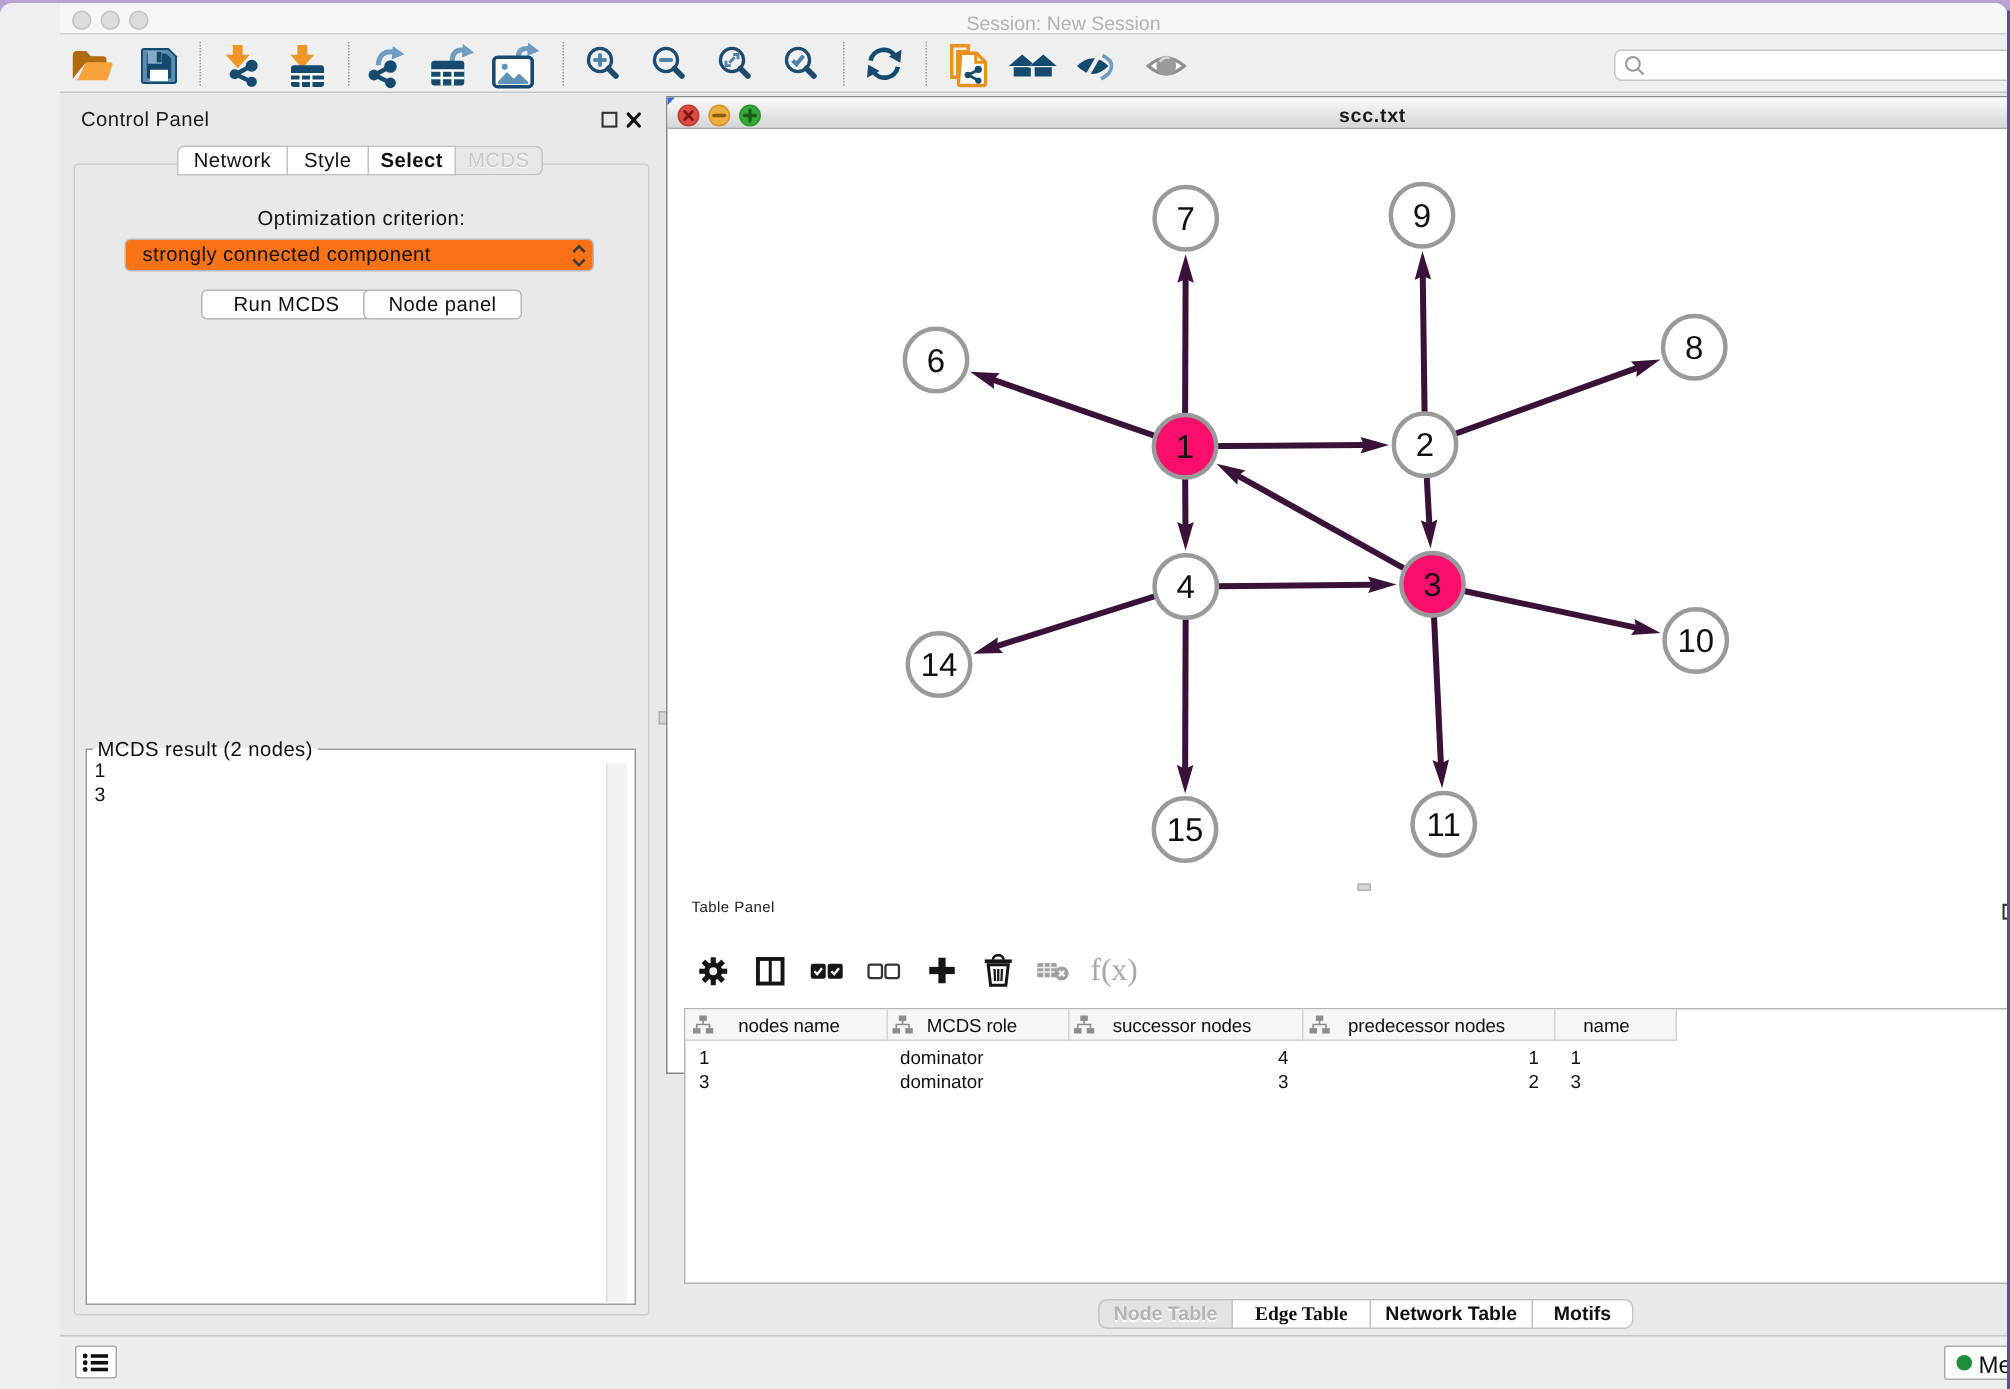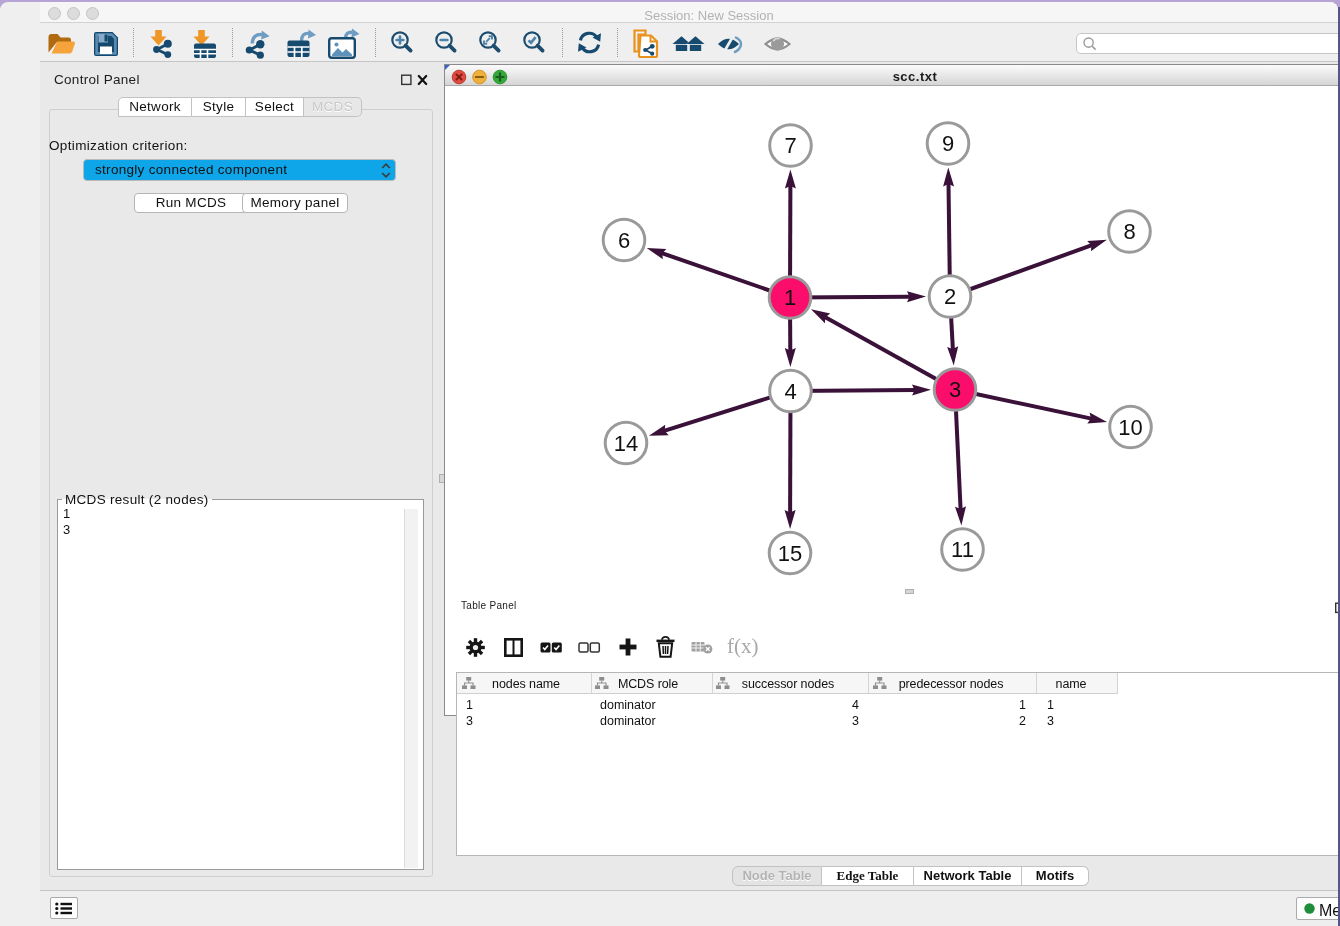--- a/index.html
+++ b/index.html
@@ -18,22 +18,22 @@
 #toolbar { left:0; top:22px; width:1338px; height:40px; background:#efefef; border-top:1px solid #d2d2d2; border-bottom:1px solid #c6c6c6; }
 .sep { top:28px; width:1px; height:29px; border-left:1px dotted #999; position:absolute; }
 #search { left:1036px; top:33px; width:294px; height:21px; background:#fff; border:1px solid #c6c6c6; border-radius:5px; }
 
 #mainbg { left:0; top:62px; width:1338px; height:828px; background:#e9e9e9; }
 
 #cpHead { left:14px; top:72px; font-size:13.5px; letter-spacing:0.3px; color:#1c1c1c; }
 .tab { position:absolute; z-index:3; top:97px; height:20px; background:#fff; border:1px solid #c2c2c2; font-size:13.5px; letter-spacing:0.3px; color:#111; text-align:center; line-height:18px; }
 .tabsel { background:#e7e7e7; color:#c8c8c8; text-shadow:0 1px 0 #fff; }
 #cpPanel { left:9px; top:109px; width:384px; height:768px; background:#e9e9e9; border:1px solid #cfcfcf; border-radius:3px; }
-#optLabel { left:9px; top:138px; width:384px; text-align:left; font-size:13.5px; letter-spacing:0.35px; color:#111; }
-#combo { left:43px; top:159px; width:313px; height:22px; background:#0ea5e9; border:1px solid #b9b9b9; border-radius:4px; font-size:13.5px; letter-spacing:0.3px; color:#111; line-height:20px; padding-left:11px; }
+#optLabel { left:9px; top:138px; width:384px; text-align:center; font-size:13.5px; letter-spacing:0.35px; color:#111; }
+#combo { left:43px; top:159px; width:313px; height:22px; background:#f97316; border:1px solid #b9b9b9; border-radius:4px; font-size:13.5px; letter-spacing:0.3px; color:#111; line-height:20px; padding-left:11px; }
 .btn { position:absolute; top:193px; height:20px; background:#fff; border:1px solid #b5b5b5; border-radius:4px; font-size:13.5px; letter-spacing:0.3px; color:#111; text-align:center; line-height:18px; }
 #mcdsBox { left:17px; top:499px; width:367px; height:371px; background:#fff; border:1px solid #9a9a9a; }
 #mcdsLegend { left:22px; top:492px; background:linear-gradient(180deg,#e9e9e9 0 7px,#ffffff 7px 100%); padding:0 3px; font-size:13.5px; letter-spacing:0.3px; color:#111; }
 #mcdsScroll { left:364px; top:509px; width:14px; height:359px; background:#f2f2f2; border-left:1px solid #ddd; }
 #mcdsTxt { left:23px; top:506px; font-size:13px; color:#111; line-height:16px; }
 
 #sashV { left:399px; top:474px; width:6px; height:9px; background:#d6d6d6; border:1px solid #b0b0b0; }
 #sashH { left:865px; top:589px; width:9px; height:5px; background:#d6d6d6; border:1px solid #b0b0b0; }
 
 #netFrame { left:404px; top:64px; width:934px; height:652px; border:1px solid #8a8a8a; background:#fff; }
@@ -222,27 +222,27 @@
     <rect x="0.7" y="1.2" width="9.2" height="9.2" fill="none" stroke="#333" stroke-width="1.4"></rect>
     <g stroke="#111" stroke-width="2.2" stroke-linecap="round">
           <line x1="17.8" y1="2" x2="25.2" y2="10"></line>
           <line x1="25.2" y1="2" x2="17.8" y2="10"></line>
         </g>
   </svg>
   <div id="search" class="abs"></div>
   <div id="cpHead" class="abs">Control Panel</div>
   <div class="tab" style="left:78px; width:74px; border-radius:5px 0 0 0;">Network</div>
   <div class="tab" style="left:152px; width:54px; border-left:none;">Style</div>
-  <div class="tab" style="left:206px; width:58px; border-left:none;">Select</div>
+  <div class="tab" style="left:206px; width:58px; border-left:none;font-weight:bold;">Select</div>
   <div class="tab tabsel" style="left:264px; width:58px; border-left:none; border-radius:0 5px 5px 0;">MCDS</div>
   <div id="cpPanel" class="abs"></div>
   <div id="optLabel" class="abs">Optimization criterion:</div>
   <div id="combo" class="abs">strongly connected component</div>
   <div class="btn" style="left:94px; width:114px;">Run MCDS</div>
-  <div class="btn" style="left:202px; width:106px;">Memory panel</div>
+  <div class="btn" style="left:202px; width:106px;">Node panel</div>
   <div id="mcdsBox" class="abs"></div>
   <div id="mcdsScroll" class="abs"></div>
   <div id="mcdsLegend" class="abs">MCDS result (2 nodes)</div>
   <div id="mcdsTxt" class="abs">1<br>3</div>
   <div id="sashV" class="abs"></div>
   <div id="netFrame" class="abs">
     <div id="netTitle"></div>
         <div style="position:absolute;left:0;top:0;width:0;height:0;border-top:5px solid #3c64c6;border-right:5px solid transparent;z-index:6"></div>
         <div style="position:absolute;right:0;top:0;width:0;height:0;border-top:5px solid #3c64c6;border-left:5px solid transparent;z-index:6"></div>
     <div id="netTitleTxt">scc.txt</div>

